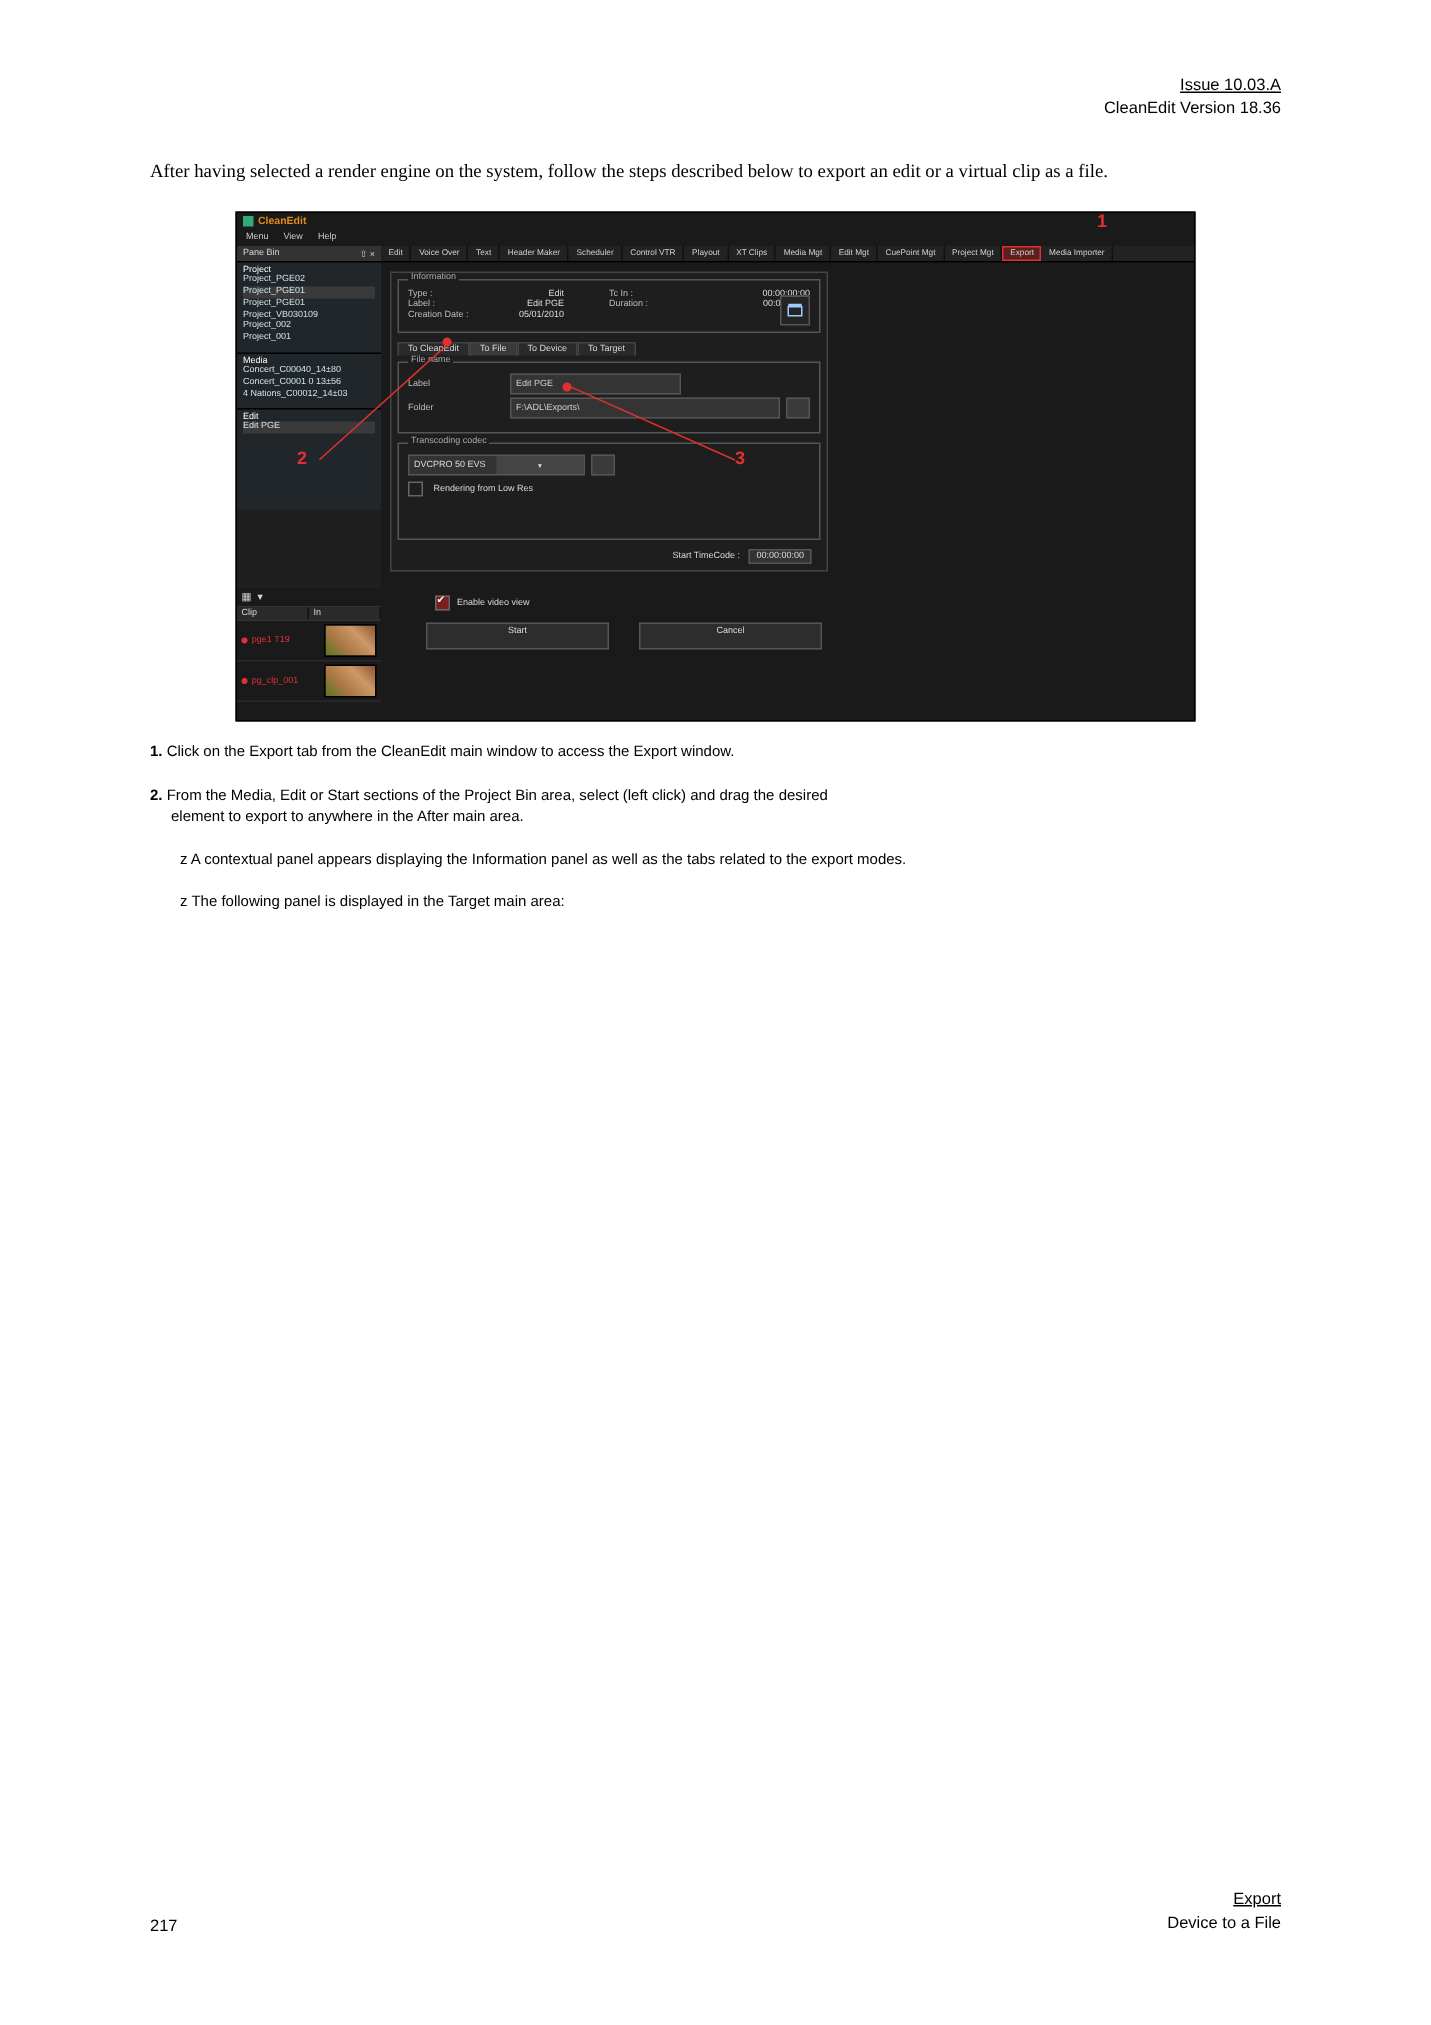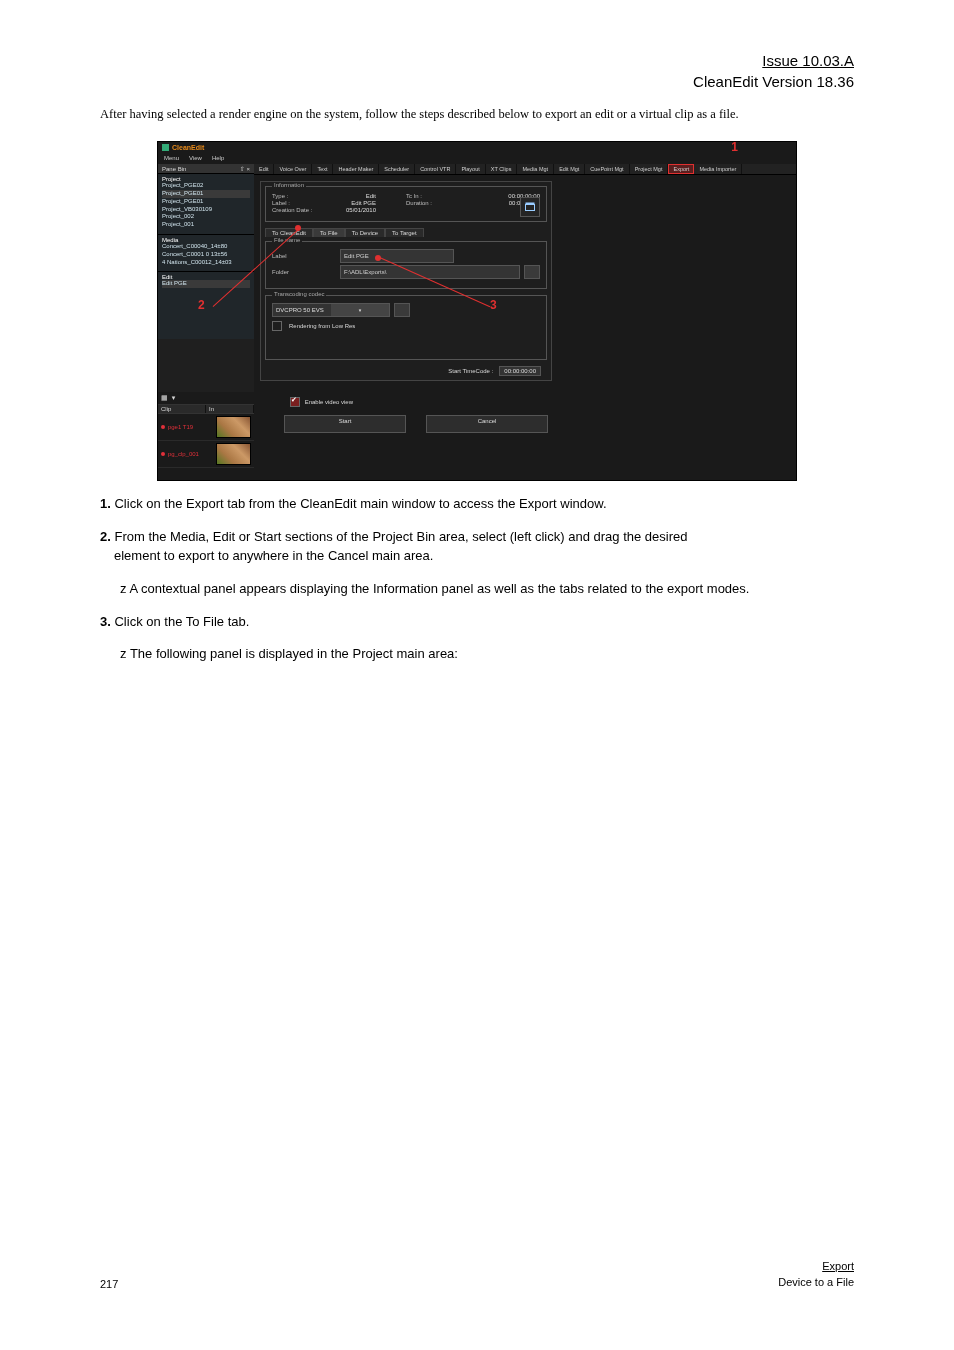--- a/index.html
+++ b/index.html
@@ -16,21 +16,21 @@
   position: relative;
   box-sizing: border-box;
   padding: 50px 100px 60px 100px;
   font-size: 12px;
 }
 .header-right {
   position: absolute;
   top: 50px;
   right: 100px;
   text-align: right;
-  font-size: 15px;
+  font-size: 11px;
   line-height: 1.4;
 }
 .header-right .underline { text-decoration: underline; }
 
 .body-text {
   margin-top: 55px;
   font-size: 12.5px;
   line-height: 1.45;
   font-family: Liberation Serif, serif;
 }
@@ -227,21 +227,21 @@
   transform-origin:left center;
 }
 .dot {
   position:absolute;
   width:6px; height:6px; border-radius:50%; background:#e03030; margin:-3px;
 }
 
 
 .caption {
   margin-top: 14px;
-  font-size: 13px;
+  font-size: 10px;
   line-height: 1.45;
   text-align: justify;
 }
 .caption p { margin: 6px 0 14px 0; }
 
 .printguide { text-align:center; color:#3a7a3a; margin-top:260px; }
 
 .footer-left { position:absolute; bottom:60px; left:100px; font-size:11px;text-align:center; }
 .footer-right { position:absolute; bottom:60px; right:100px; font-size:11px; text-align:right; line-height:1.4; }
 .footer-right .u { text-decoration: underline; }
@@ -433,31 +433,27 @@
   </div>
 
   <div class="caption">
     <p>
       <b>1.</b>
       <span> Click on the Export tab from the CleanEdit main window to access the Export window.</span>
     </p>
     <p>
       <b>2.</b>
       <span> From the Media, Edit or Start sections of the Project Bin area, select (left click) and drag the desired</span><br>
-      <span style="margin-left:14px; display:inline-block;"> element to export to anywhere in the Cancel main area.</span>
+      <span style="margin-left:14px; display:inline-block;"> element to export to anywhere in the After main area.</span>
     </p>
     <p style="margin-left:20px;">
       <span> z A contextual panel appears displaying the Information panel as well as the tabs related to the export modes.</span>
     </p>
-    <p>
-      <b>3.</b>
-      <span> Click on the To File tab.</span>
-    </p>
     <p style="margin-left:20px;">
-      <span> z The following panel is displayed in the Project main area:</span>
+      <span> z The following panel is displayed in the Target main area:</span>
     </p>
   </div>
 
 
   <div class="footer-left">217</div>
   <div class="footer-right">
     <span class="u">Export</span><br>
     <span>Device to a File</span>
   </div>
 </div>

